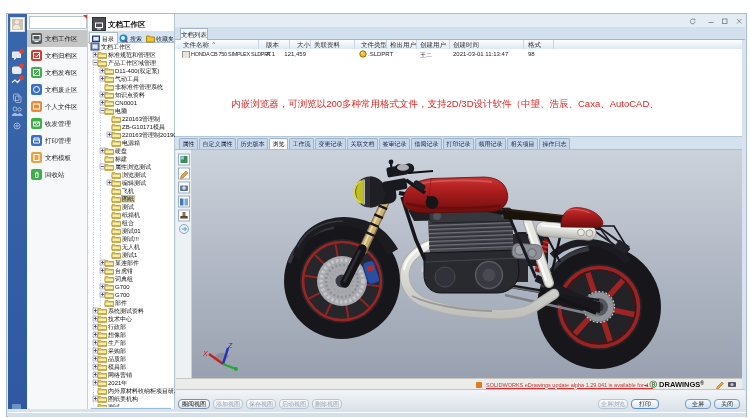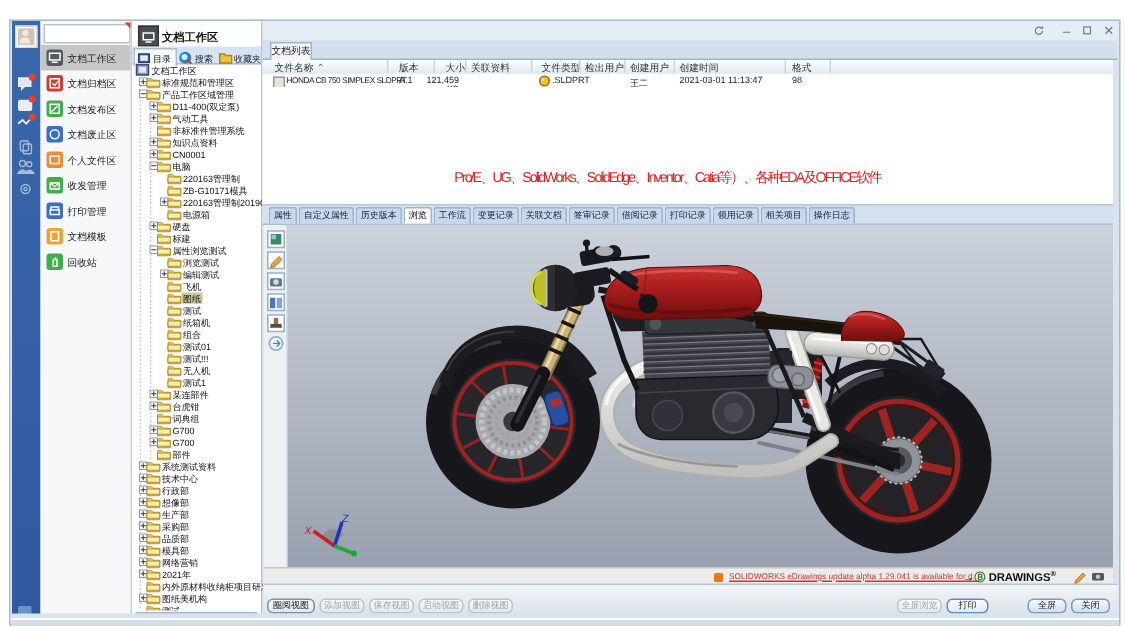--- a/index.html
+++ b/index.html
@@ -443,21 +443,21 @@
  <svg width="8" height="8" style="position:absolute;left:184px;top:0.5px">
       <circle cx="4" cy="4" r="3.2" fill="#f0c030" stroke="#987010"></circle>
       <circle cx="3" cy="3" r="1" fill="#fff8"></circle>
     </svg>
  <span style="position:absolute;left:193px;top:1.5px;">.SLDPRT</span>
  <span style="position:absolute;left:245px;top:1.5px;text-decoration:underline;">王二</span>
  <span style="position:absolute;left:278px;top:1.5px;">2021-03-01 11:13:47</span>
  <span style="position:absolute;left:353px;top:1.5px;">98</span>
 </div>
 <div class="abs" id="filewhite"></div>
-<div class="abs" id="redtext"><br><span style="letter-spacing:-1.3px;">Pro/E、UG、SolidWorks、SolidEdge、Inventor、Catia等）、各种EDA及OFFICE软件</span></div>
+<div class="abs" id="redtext"><span>内嵌浏览器，可浏览以200多种常用格式文件，支持2D/3D设计软件（中望、浩辰、Caxa、AutoCAD、</span><br></div>
 <div class="abs" id="tabbar2">
  <span class="t2">属性</span>
  <span class="t2">自定义属性</span>
  <span class="t2">历史版本</span>
  <span class="t2 t2s">浏览</span>
  <span class="t2">工作流</span>
  <span class="t2">变更记录</span>
  <span class="t2">关联文档</span>
  <span class="t2">签审记录</span>
  <span class="t2">借阅记录</span>

